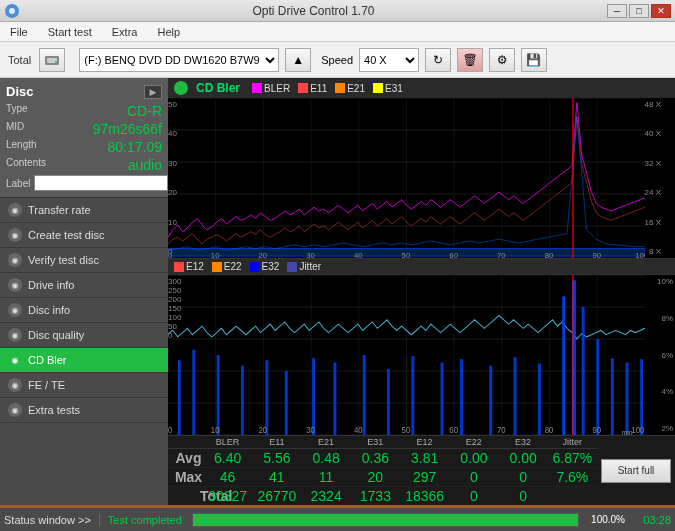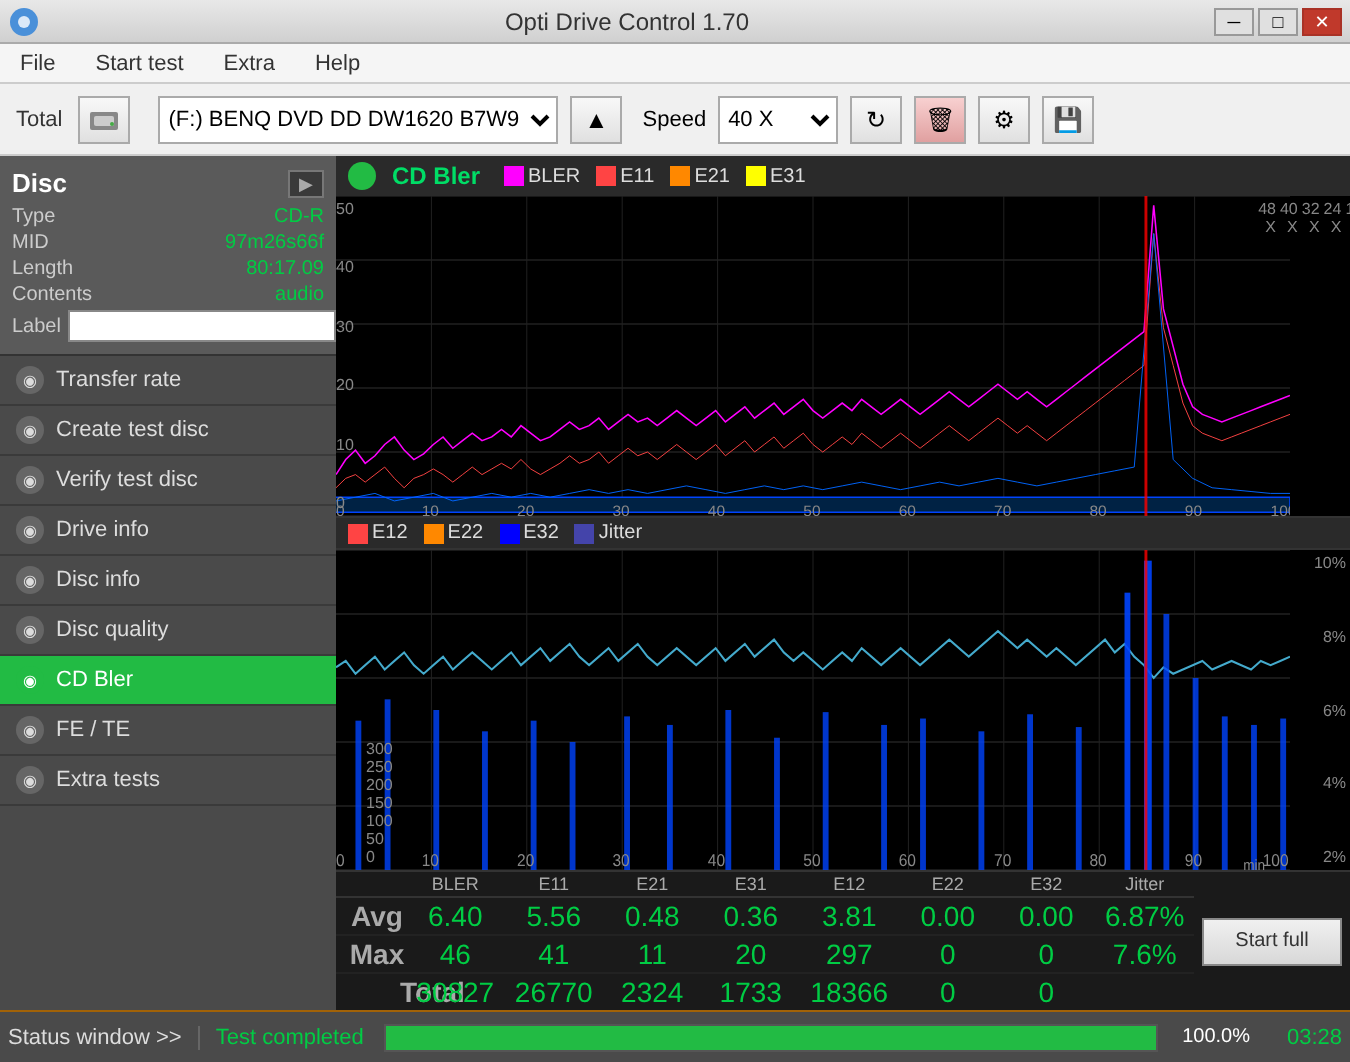--- a/index.html
+++ b/index.html
@@ -25,21 +25,21 @@
     
     #main { display: flex; height: calc(531px - 22px - 20px - 36px - 26px); }
     
     
     #sidebar { width: 168px; background: #4a4a4a; display: flex; flex-direction: column; flex-shrink: 0; }
     #disc-panel { background: #5a5a5a; padding: 6px; border-bottom: 1px solid #333; }
     #disc-header { display: flex; align-items: center; justify-content: space-between; margin-bottom: 4px; }
     .disc-arrow { width: 18px; height: 14px; background: #3a3a3a; border: 1px solid #777; color: #aaa; display: flex; align-items: center; justify-content: center; font-size: 9px; cursor: pointer; }
     .disc-row { display: flex; justify-content: space-between; margin-bottom: 2px; }
     .disc-key { color: #ccc; font-size: 10px; }
-    .disc-val { color: #00cc44; font-size: 10px; }
+    .disc-val { color: #00cc44; font-size: 14px; }
     .disc-label-row { display: flex; align-items: center; gap: 4px; margin-top: 2px; }
     .disc-label-input { flex: 1; height: 16px; border: 1px solid #888; background: #fff; font-size: 10px; }
     .disc-label-btn { width: 18px; height: 16px; border: 1px solid #888; background: #3a3a3a; color: #aaa; cursor: pointer; display: flex; align-items: center; justify-content: center; font-size: 9px; }
     
     .sidebar-btn { display: flex; align-items: center; gap: 6px; padding: 5px 8px; cursor: pointer; color: #ddd; font-size: 11px; border-bottom: 1px solid #3a3a3a; }
     .sidebar-btn.active { background: #22bb44; color: #fff; }
     .sidebar-icon { width: 14px; height: 14px; border-radius: 7px; display: flex; align-items: center; justify-content: center; font-size: 8px; flex-shrink: 0; }
     .icon-green { background: #22bb44; }
     .icon-gray { background: #666; }
     
@@ -53,21 +53,21 @@
     .stats-cell { color: #ddd; font-size: 14px; text-align: center; flex: 1; padding: 1px 0; }
     .stats-cell.label { color: #fff; font-weight: bold; width: 35px; flex: none; padding-left: 6px; }
     .stats-cell.green { color: #00cc44; }
     .stats-cell.header { color: #aaa; font-size: 9px; }
     
     
     #side-buttons { display: flex; flex-direction: column; gap: 2px; padding: 3px; justify-content: center; }
     .action-btn { width: 70px; height: 24px; border: 1px solid #888; background: linear-gradient(to bottom, #f0f0f0, #d8d8d8); font-size: 10px; cursor: pointer; color: #333; }
     
     
-    #statusbar { height: 26px; background: #4a4a4a; display: flex; align-items: center; padding: 0 4px; border-top: 1px solid #a16207; }
+    #statusbar { height: 26px; background: #4a4a4a; display: flex; align-items: center; padding: 0 4px; border-top: 3px solid #a16207; }
     .status-item { display: flex; align-items: center; gap: 4px; color: #ddd; font-size: 11px; border-right: 1px solid #666; padding-right: 8px; margin-right: 8px; cursor: pointer; }
     .progress-container { flex: 1; display: flex; align-items: center; gap: 6px; }
     .progress-bar-bg { flex: 1; height: 14px; background: #333; border: 1px solid #555; }
     .progress-bar-fill { height: 100%; background: #22bb44; }
     .progress-text { color: #fff; font-size: 10px; min-width: 40px; }
     .time-text { color: #00cc44; font-size: 11px; min-width: 40px; text-align: right; }
     
     
     .chart-svg { width: 100%; height: 100%; }
   </style>
@@ -245,21 +245,21 @@
         <text x="191" y="170" fill="#888" font-size="8" dy="0">40</text>
         <text x="240" y="170" fill="#888" font-size="8" dy="0">50</text>
         <text x="289" y="170" fill="#888" font-size="8" dy="0">60</text>
         <text x="338" y="170" fill="#888" font-size="8" dy="0">70</text>
         <text x="387" y="170" fill="#888" font-size="8" dy="0">80</text>
         <text x="436" y="170" fill="#888" font-size="8" dy="0">90</text>
         <text x="480" y="170" fill="#888" font-size="8" dy="0">100</text>
         <text x="468" y="178" fill="#888" font-size="8">min</text>
       </svg>
 
-      <div style="position:absolute;right:0;top:0;width:30px;height:100%;display:flex;flex-direction:row;justify-content:center;padding:2px 0;">
+      <div style="position:absolute;right:12px;top:0;width:30px;height:100%;display:flex;flex-direction:column;justify-content:space-between;padding:2px 0;">
         <span style="color:#888;font-size:8px;text-align:right;padding-right:2px;">48 X</span>
         <span style="color:#888;font-size:8px;text-align:right;padding-right:2px;">40 X</span>
         <span style="color:#888;font-size:8px;text-align:right;padding-right:2px;">32 X</span>
         <span style="color:#888;font-size:8px;text-align:right;padding-right:2px;">24 X</span>
         <span style="color:#888;font-size:8px;text-align:right;padding-right:2px;">16 X</span>
         <span style="color:#888;font-size:8px;text-align:right;padding-right:2px;">8 X</span>
       </div>
 
       <div style="position:absolute;left:0;top:0;width:20px;height:100%;display:flex;flex-direction:column;justify-content:space-between;padding:2px 0;">
         <span style="color:#888;font-size:8px;">50</span>
@@ -341,21 +341,21 @@
       </svg>
 
       <div style="position:absolute;right:0;top:0;width:30px;height:100%;display:flex;flex-direction:column;justify-content:space-between;padding:2px 0;">
         <span style="color:#888;font-size:8px;text-align:right;padding-right:2px;">10%</span>
         <span style="color:#888;font-size:8px;text-align:right;padding-right:2px;">8%</span>
         <span style="color:#888;font-size:8px;text-align:right;padding-right:2px;">6%</span>
         <span style="color:#888;font-size:8px;text-align:right;padding-right:2px;">4%</span>
         <span style="color:#888;font-size:8px;text-align:right;padding-right:2px;">2%</span>
       </div>
 
-      <div style="position:absolute;left:15px;top:0;width:22px;height:100%;display:flex;flex-direction:column;justify-content:flex-end;padding:2px 0;">
+      <div style="position:absolute;left:0;top:0;width:22px;height:100%;display:flex;flex-direction:column;justify-content:flex-start;padding:2px 0;">
         <span style="color:#888;font-size:8px;">300</span>
         <span style="color:#888;font-size:8px;">250</span>
         <span style="color:#888;font-size:8px;">200</span>
         <span style="color:#888;font-size:8px;">150</span>
         <span style="color:#888;font-size:8px;">100</span>
         <span style="color:#888;font-size:8px;">50</span>
         <span style="color:#888;font-size:8px;">0</span>
       </div>
     </div>
 

